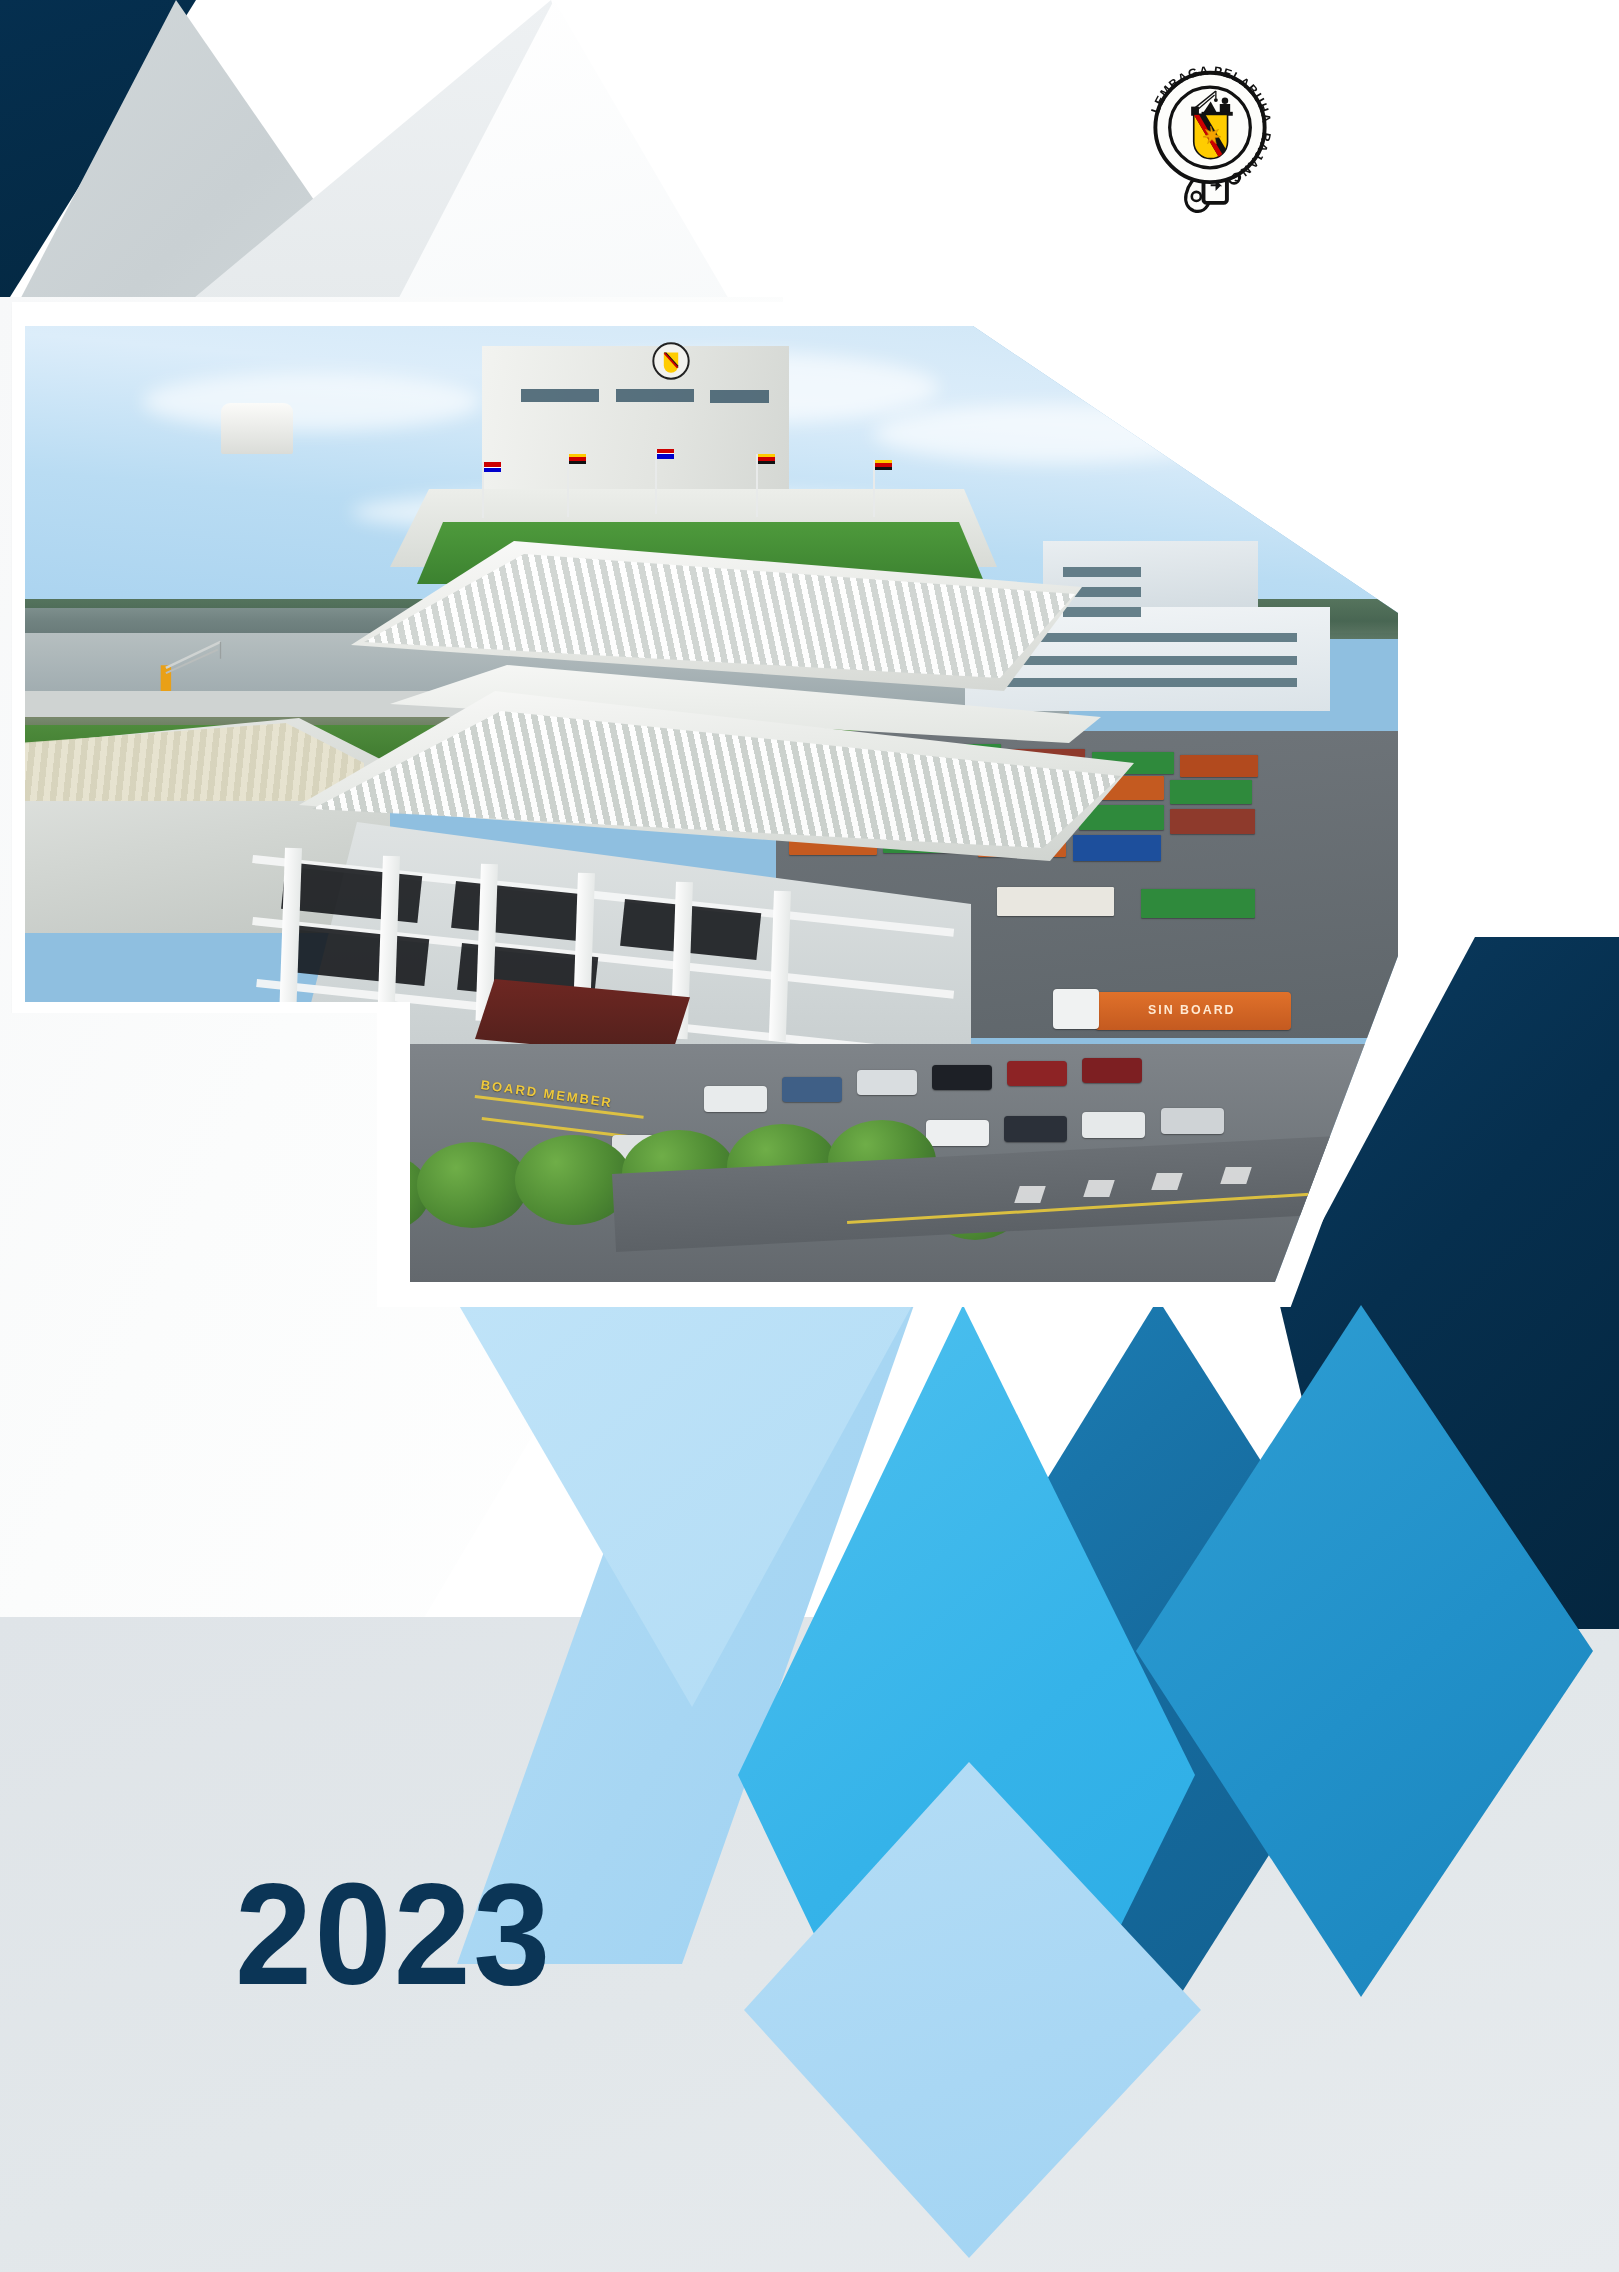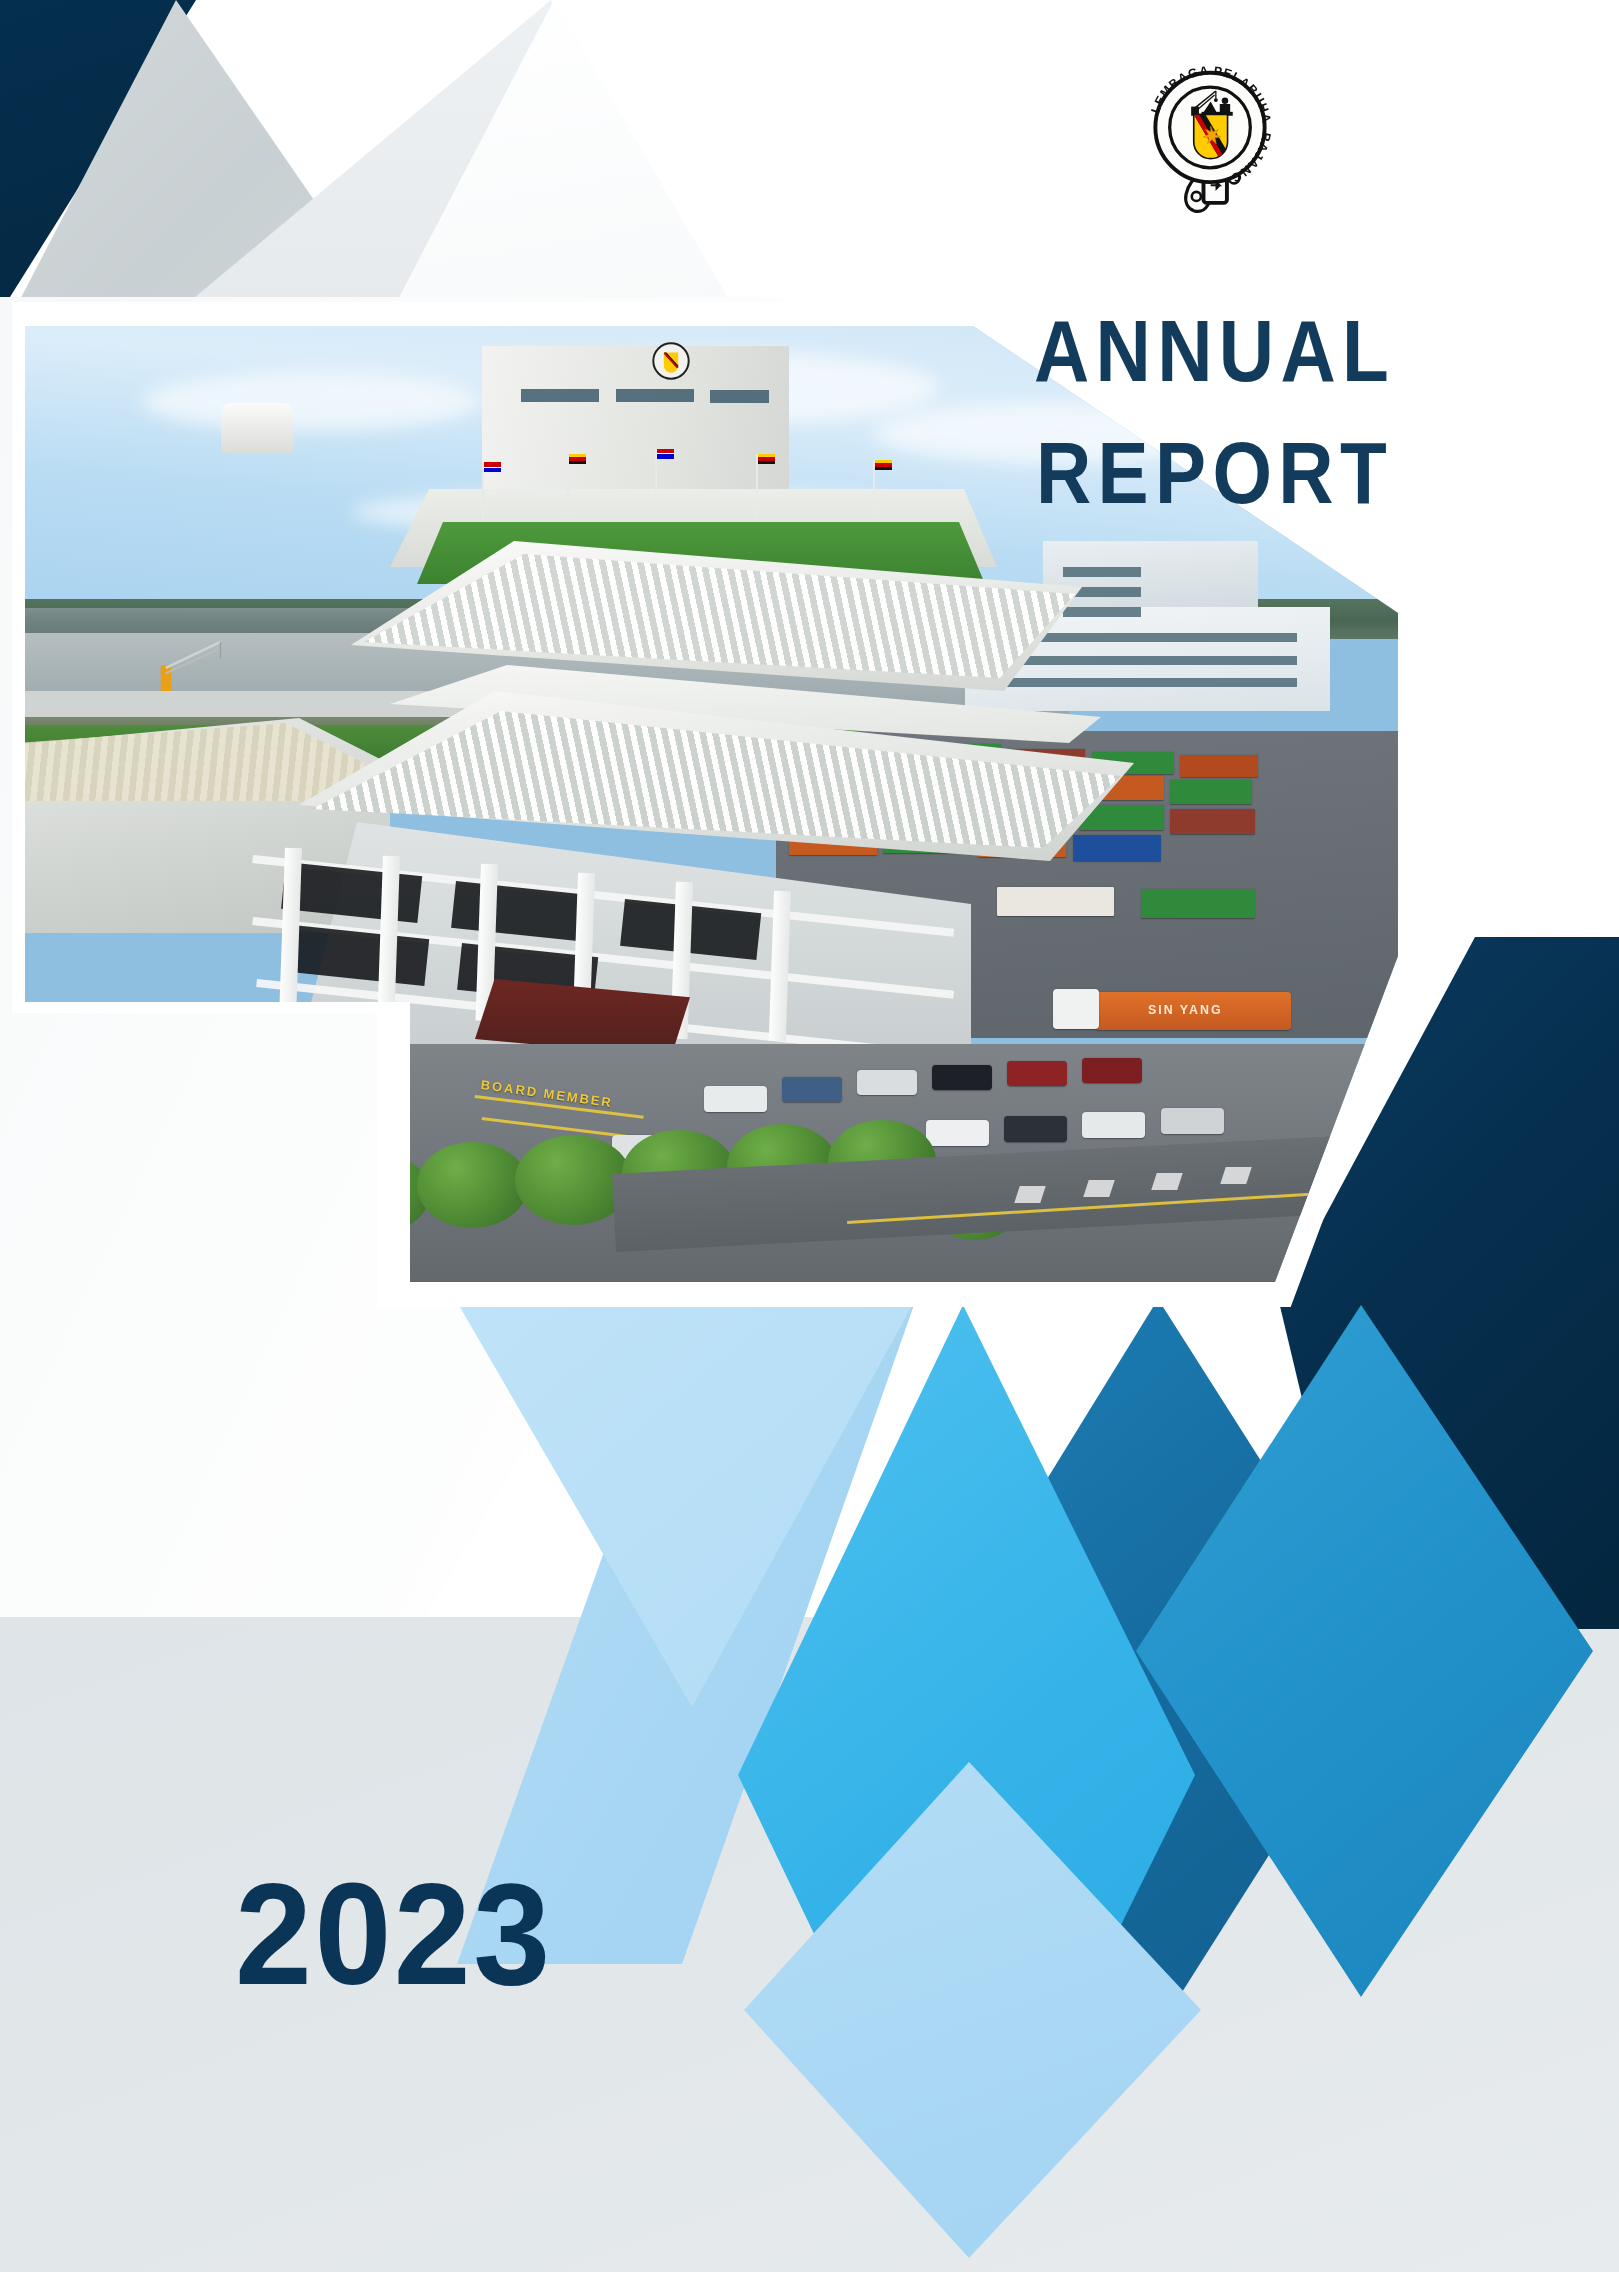--- a/index.html
+++ b/index.html
@@ -403,21 +403,21 @@
     <div class="carx" style="left:907px;top:739px;width:60px;height:25px;background:#1d2026;"></div>
     <div class="carx" style="left:982px;top:735px;width:60px;height:25px;background:#8d2325;"></div>
     <div class="carx" style="left:1057px;top:732px;width:60px;height:25px;background:#7d1f22;"></div>
     <div class="carx" style="left:901px;top:794px;width:63px;height:26px;background:#edeff0;"></div>
     <div class="carx" style="left:979px;top:790px;width:63px;height:26px;background:#2b3039;"></div>
     <div class="carx" style="left:1057px;top:786px;width:63px;height:26px;background:#e6e9ea;"></div>
     <div class="carx" style="left:1136px;top:782px;width:63px;height:26px;background:#cfd3d6;"></div>
     <div class="carx" style="left:587px;top:809px;width:59px;height:25px;background:#dfe2e3;"></div>
 
     <div class="carx" style="left:1070px;top:666px;width:196px;height:38px;background:linear-gradient(180deg,#e0712a 0%,#c45a20 100%);"></div>
-    <div style="position:absolute;left:1123px;top:677px;color:#ffe9d2;font-weight:bold;font-size:12.4px;letter-spacing:2px;">SIN YANG</div>
+    <div style="position:absolute;left:1123px;top:677px;color:#ffe9d2;font-weight:bold;font-size:12.4px;letter-spacing:2px;">SIN BOARD</div>
     <div class="carx" style="left:1028px;top:663px;width:46px;height:40px;background:#f0f2f2;"></div>
 
     <div class="treeball" style="left:307px;top:828px;width:98px;height:78px;"></div>
     <div class="treeball" style="left:392px;top:816px;width:111px;height:86px;"></div>
     <div class="treeball" style="left:490px;top:809px;width:117px;height:90px;"></div>
     <div class="treeball" style="left:597px;top:804px;width:114px;height:87px;"></div>
     <div class="treeball" style="left:702px;top:798px;width:111px;height:85px;"></div>
     <div class="treeball" style="left:803px;top:794px;width:108px;height:82px;"></div>
     <div class="treeball" style="left:901px;top:838px;width:98px;height:76px;"></div>
 
@@ -474,21 +474,17 @@
           </clipPath>
         <g clip-path="url(#shclip)">
           <polygon points="78,88 96,88 136,156 118,156" fill="#111"></polygon>
           <polygon points="78,88 86,88 126,156 118,156" fill="#CC0000"></polygon>
         </g>
         <path d="M104 106 l3.5 8.5 l8.5 -3.5 l-5 8 l8.5 3.5 l-9 1.5 l2 9 l-6.5 -6.5 l-6.5 6.5 l2 -9 l-9 -1.5 l8.5 -3.5 l-5 -8 l8.5 3.5 z" fill="#F5A300" stroke="#d08a00" stroke-width="1"></path>
       </g>
     </svg>
   </div>
 
-  <div class="title-block">
-    <div class="title-line">ANNUAL</div>
-    <div class="title-line second">REPORT</div>
-  </div>
 
   <div class="year">2023</div>
 
 </div>
 
 
 </body></html>

